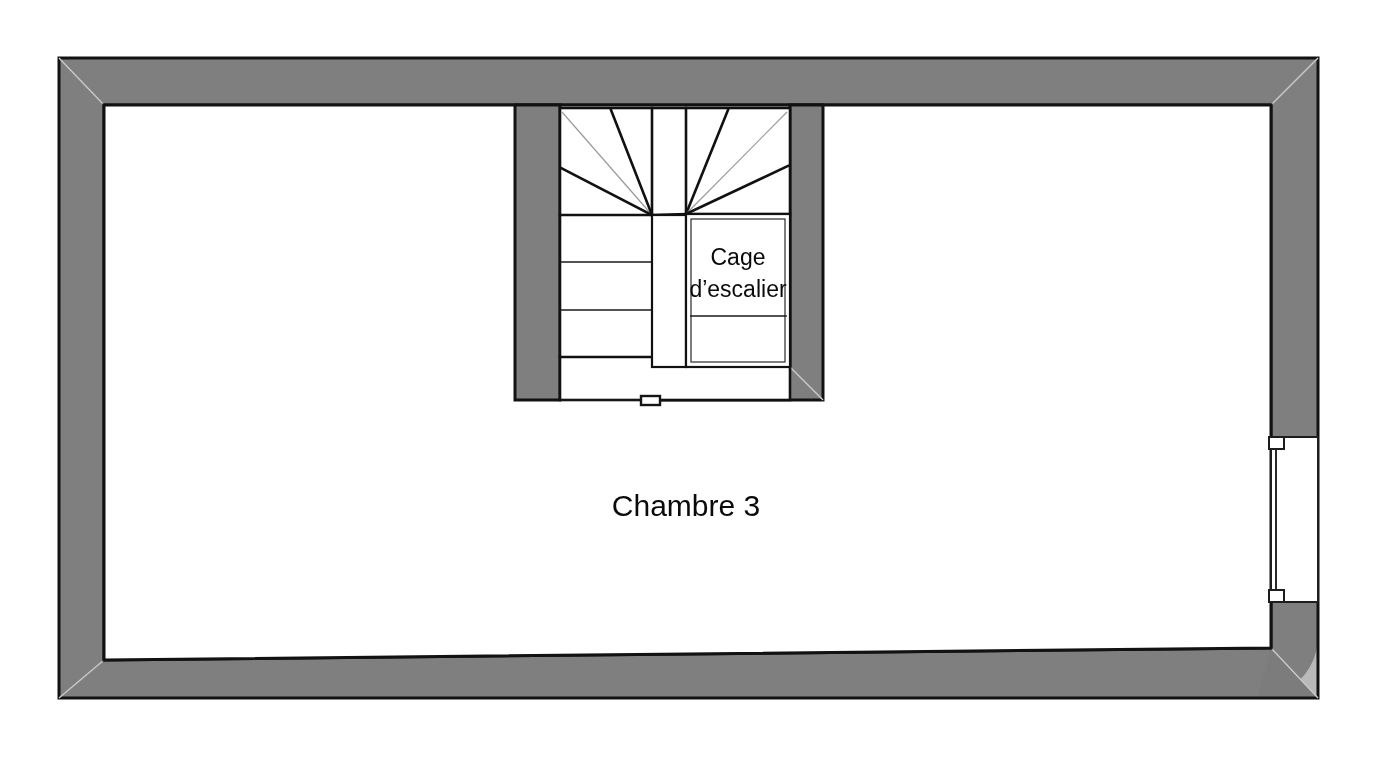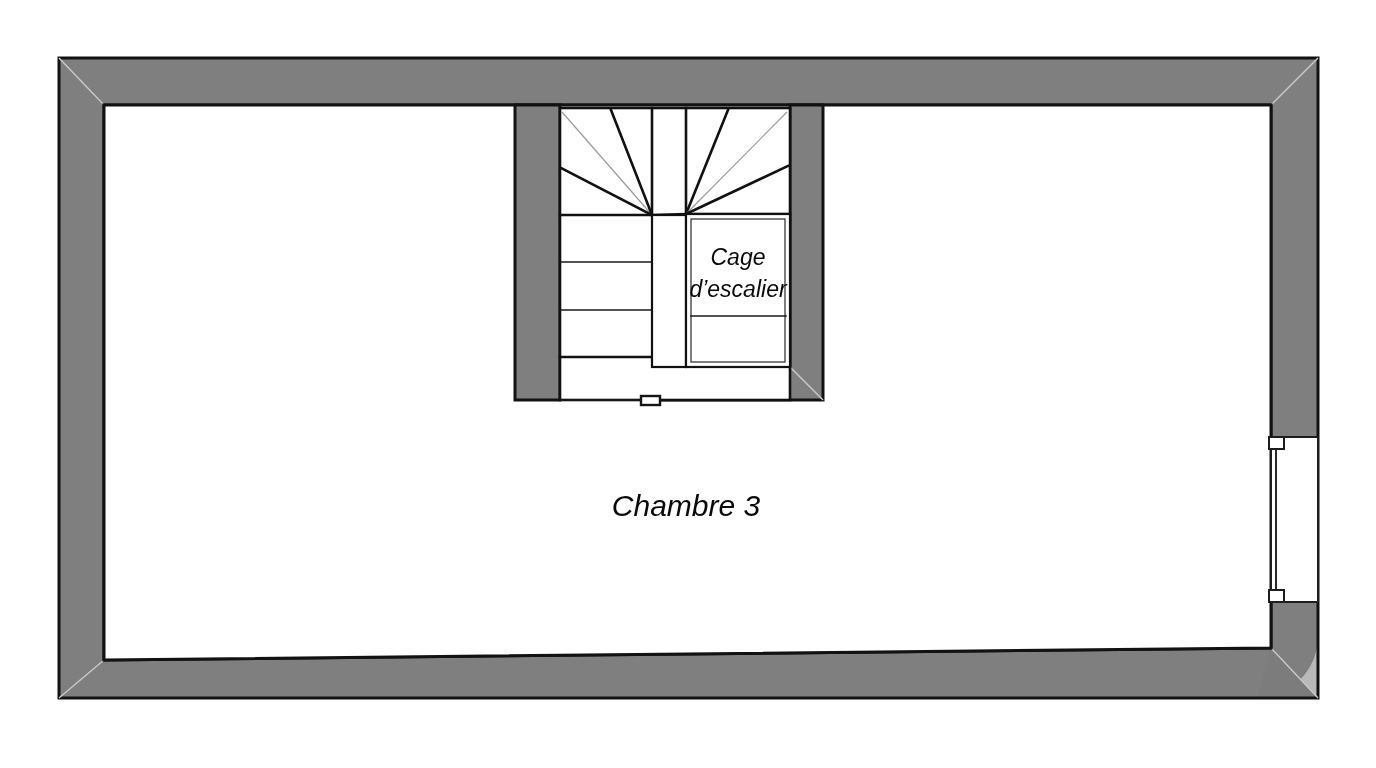--- a/index.html
+++ b/index.html
@@ -11,21 +11,20 @@
     width: 1376px;
     height: 768px;
     overflow: hidden;
     font-family: "Liberation Sans", sans-serif;
   }
   #plan-root {
     position: relative;
     width: 1376px;
     height: 768px;
     background: #ffffff;
-    font-style: italic;
   }
   svg.plan {
     display: block;
     width: 1376px;
     height: 768px;
   }
   .wall-fill   { fill: #7f7f7f; }
   .wall-fill-2 { fill: #7c7c7c; }
   .wall-light  { fill: #b9b9b9; }
   .wall-outline{ fill: none; stroke: #121212; stroke-width: 3; stroke-linejoin: miter; }

